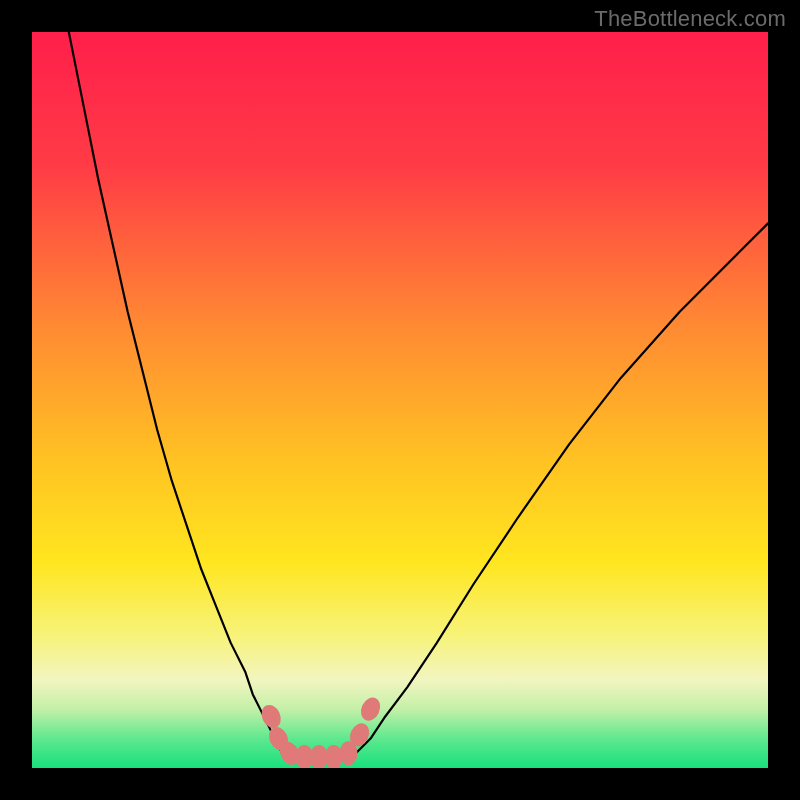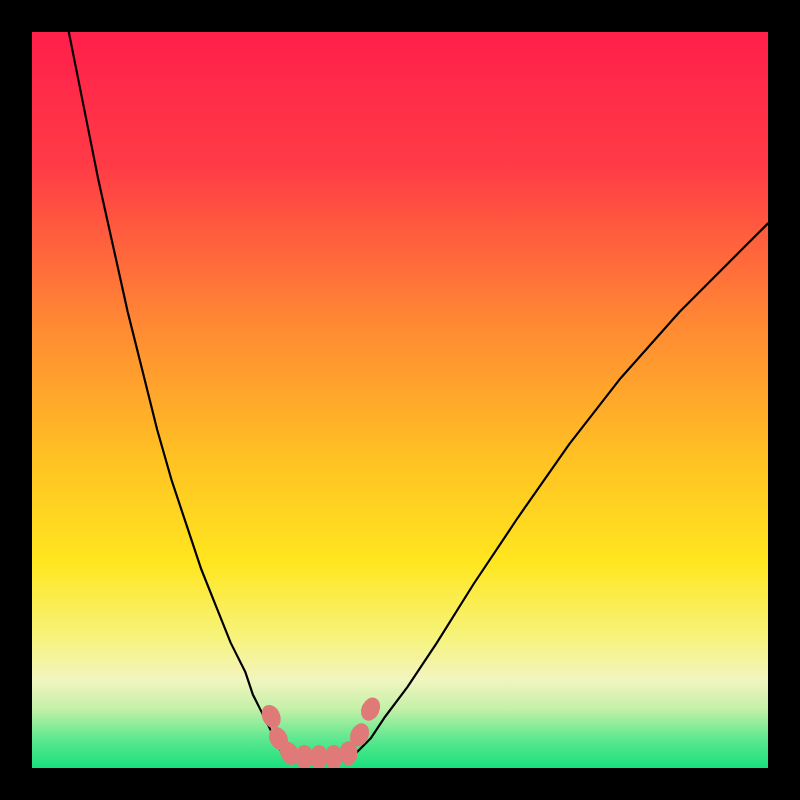--- a/index.html
+++ b/index.html
@@ -67,13 +67,14 @@
           <ellipse cx="257.59999999999997" cy="721.28" rx="9" ry="12" fill="#df7a78" transform="rotate(-25 257.59999999999997 721.28)"></ellipse>
           <ellipse cx="272.32" cy="724.96" rx="9" ry="12" fill="#df7a78" transform="rotate(0 272.32 724.96)"></ellipse>
           <ellipse cx="287.04" cy="724.96" rx="9" ry="12" fill="#df7a78" transform="rotate(0 287.04 724.96)"></ellipse>
           <ellipse cx="301.76" cy="724.96" rx="9" ry="12" fill="#df7a78" transform="rotate(0 301.76 724.96)"></ellipse>
           <ellipse cx="316.48" cy="721.28" rx="9" ry="12" fill="#df7a78" transform="rotate(0 316.48 721.28)"></ellipse>
           <ellipse cx="327.52" cy="702.88" rx="9" ry="12" fill="#df7a78" transform="rotate(25 327.52 702.88)"></ellipse>
           <ellipse cx="338.56" cy="677.12" rx="9" ry="12" fill="#df7a78" transform="rotate(25 338.56 677.12)"></ellipse>
         </g>
     </svg>
   </div>
+  <div class="watermark">TheBottleneck.com</div>
 </div>
 
 </body></html>

